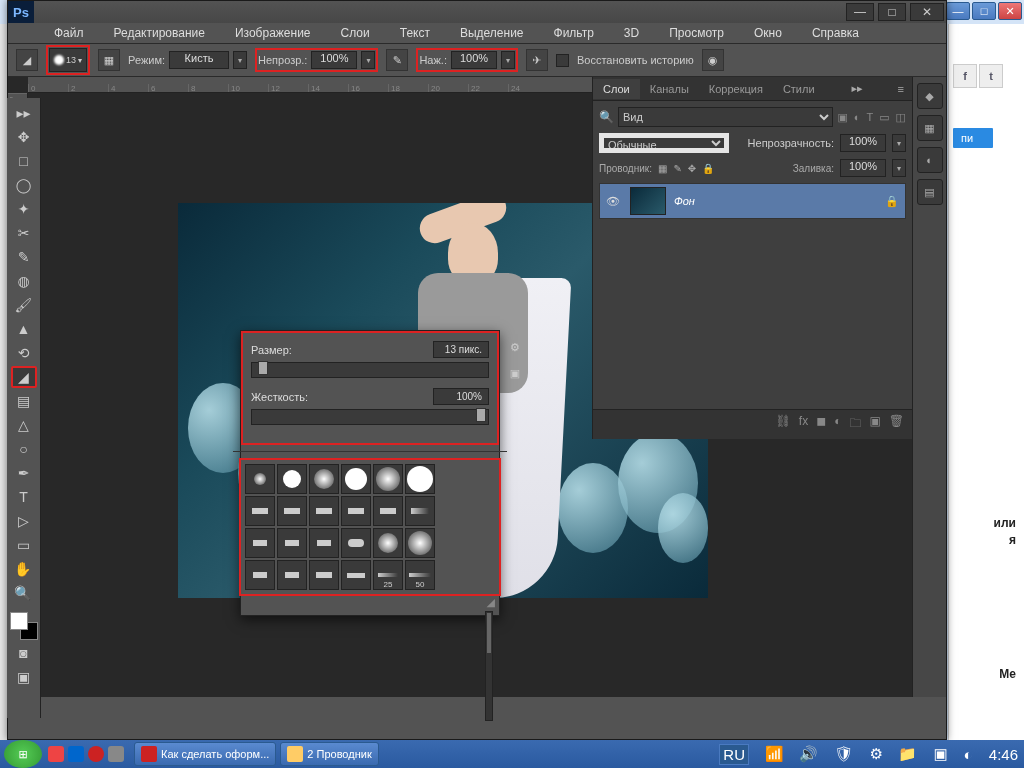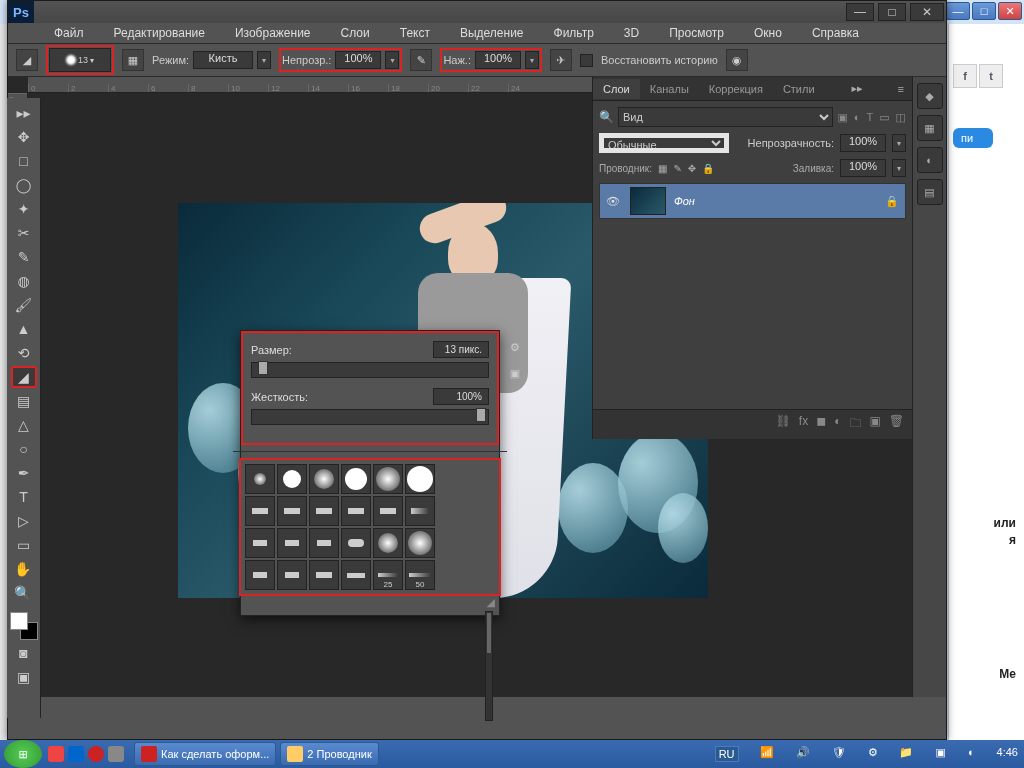--- a/index.html
+++ b/index.html
@@ -7,21 +7,21 @@
 .ps-window { position:absolute; left:7px; top:0; width:940px; height:740px; background:#535353; border:1px solid #1a1a1a; box-shadow:0 0 8px rgba(0,0,0,0.5); }
 .titlebar { height:22px; background:linear-gradient(#535353,#474747); display:flex; align-items:center; color:#ccc; font-size:12px; }
 .ps-logo { width:26px; height:22px; background:#0a1e3a; color:#7cb7ff; display:flex; align-items:center; justify-content:center; font-weight:bold; font-size:13px; margin-right:6px; }
 .titlebar-buttons { margin-left:auto; display:flex; }
 .titlebar-btn { width:28px; height:18px; background:#3a3a3a; border:1px solid #222; margin:0 2px; display:flex; align-items:center; justify-content:center; color:#ccc; cursor:pointer; }
 .titlebar-btn.close { width:34px; }
 .menubar { height:20px; display:flex; align-items:center; padding-left:38px; gap:14px; color:#ddd; font-size:12px; }
 .menubar span { padding:2px 8px; cursor:pointer; }
 .optionsbar { height:34px; background:#535353; border-top:1px solid #2a2a2a; border-bottom:1px solid #2a2a2a; display:flex; align-items:center; padding:0 8px; gap:8px; color:#ccc; font-size:11px; }
 .tool-icon { width:22px; height:22px; background:#444; border:1px solid #333; display:flex; align-items:center; justify-content:center; }
-.brush-preset { display:flex; align-items:center; background:#3a3a3a; border:1px solid #222; height:24px; padding:0 16px; gap:2px; }
+.brush-preset { display:flex; align-items:center; background:#3a3a3a; border:1px solid #222; height:24px; padding:0 4px; gap:2px; }
 .brush-dot { width:10px; height:10px; background:#fff; border-radius:50%; filter:blur(1px); }
 .redbox { border:2px solid #d22; padding:1px; }
 .opt-field { display:flex; align-items:center; gap:4px; }
 .opt-input { background:#3a3a3a; border:1px solid #222; color:#ddd; width:46px; height:18px; text-align:center; font-size:11px; }
 .dropdown-arrow { width:14px; height:18px; background:#3a3a3a; border:1px solid #222; display:flex; align-items:center; justify-content:center; color:#aaa; font-size:8px; }
 .checkbox { width:13px; height:13px; background:#3a3a3a; border:1px solid #222; }
 .doc-tab { height:22px; background:#3a3a3a; border-bottom:1px solid #222; display:flex; align-items:center; padding-left:10px; color:#ccc; font-size:11px; }
 .doc-tab .close-x { margin-left:8px; color:#999; cursor:pointer; }
 .workspace { position:relative; height:calc(100% - 22px - 20px - 34px - 22px - 20px); background:#282828; display:flex; }
 .ruler-h { position:absolute; left:20px; top:0; right:0; height:16px; background:#535353; border-bottom:1px solid #222; color:#888; font-size:8px; display:flex; align-items:flex-end; overflow:hidden; }
@@ -78,29 +78,29 @@
 .layer-thumb { width:36px; height:28px; background:linear-gradient(135deg,#0a2a3a,#2a5a6a); border:1px solid #222; }
 .layer-lock { margin-left:auto; color:#ccc; }
 .panel-footer { display:flex; justify-content:flex-end; gap:8px; padding:4px 8px; border-top:1px solid #222; color:#888; background:#333; }
 .panel-footer span { cursor:pointer; font-size:12px; }
 .dock-right { position:absolute; right:0; top:0; width:34px; height:100%; background:#474747; border-left:1px solid #222; display:flex; flex-direction:column; align-items:center; padding-top:6px; gap:6px; z-index:6; }
 .dock-btn { width:26px; height:26px; background:#3a3a3a; border:1px solid #222; display:flex; align-items:center; justify-content:center; color:#aaa; cursor:pointer; border-radius:3px; }
 .statusbar { position:absolute; left:34px; right:0; bottom:0; height:20px; background:#535353; border-top:1px solid #222; display:flex; align-items:center; color:#ccc; font-size:11px; padding:0 8px; gap:20px; }
 .behind-right { position:absolute; right:0; top:24px; width:76px; height:716px; background:#fff; border-left:1px solid #ccc; }
 .behind-right .social { display:flex; gap:2px; margin:40px 4px; }
 .behind-right .social div { width:24px; height:24px; background:#eee; border:1px solid #ccc; display:flex; align-items:center; justify-content:center; color:#556; font-weight:bold; }
-.behind-right .bluebtn { background:#2a8ae2; color:#fff; padding:4px 8px; margin:4px; border-radius:6px; width:40px; font-size:11px; }
+.behind-right .bluebtn { background:#2a8ae2; color:#fff; padding:4px 8px; margin:4px; border-radius:1px; width:40px; font-size:11px; }
 .behind-left { position:absolute; left:0; top:24px; width:7px; height:716px; background:#e8e8e8; }
 .behind-text { position:absolute; right:8px; top:515px; color:#222; font-size:12px; font-weight:bold; text-align:right; line-height:1.4; }
 .taskbar { position:absolute; left:0; bottom:0; width:1024px; height:28px; background:linear-gradient(#3a6ab0,#2a5aa0); display:flex; align-items:center; z-index:100; }
 .start-btn { width:38px; height:28px; background:radial-gradient(circle,#5c5,#393); border-radius:50%; margin:0 4px; display:flex; align-items:center; justify-content:center; color:#fff; }
 .task-item { height:24px; background:linear-gradient(#5a8ad0,#3a6ab0); border:1px solid #2a5a90; border-radius:3px; margin:0 2px; padding:0 6px; display:flex; align-items:center; color:#fff; font-size:11px; gap:4px; max-width:150px; overflow:hidden; white-space:nowrap; }
 .task-item.active { background:linear-gradient(#3a6ab0,#2a5a90); }
 .task-icon { width:16px; height:16px; background:#fff; border-radius:2px; flex-shrink:0; }
-.tray { margin-left:auto; display:flex; align-items:flex-start; gap:22px; padding:0 6px; color:#fff; font-size:11px; }
+.tray { margin-left:auto; display:flex; align-items:center; gap:16px; padding:0 6px; color:#fff; font-size:15px; }
 .win-btns { position:absolute; right:2px; top:2px; display:flex; gap:2px; }
 .win-btn { width:24px; height:18px; background:linear-gradient(#6a9ad8,#4a7ac0); border:1px solid #2a5a90; border-radius:2px; display:flex; align-items:center; justify-content:center; color:#fff; font-size:11px; }
 .win-btn.cl { background:linear-gradient(#e77,#c44); }
 .toolbox-host { position:absolute; left:7px; top:98px; width:34px; height:620px; z-index:50; }
 </style>
 </head>
 <body>
 
 <div class="behind-left"></div>
 <div class="behind-right">

